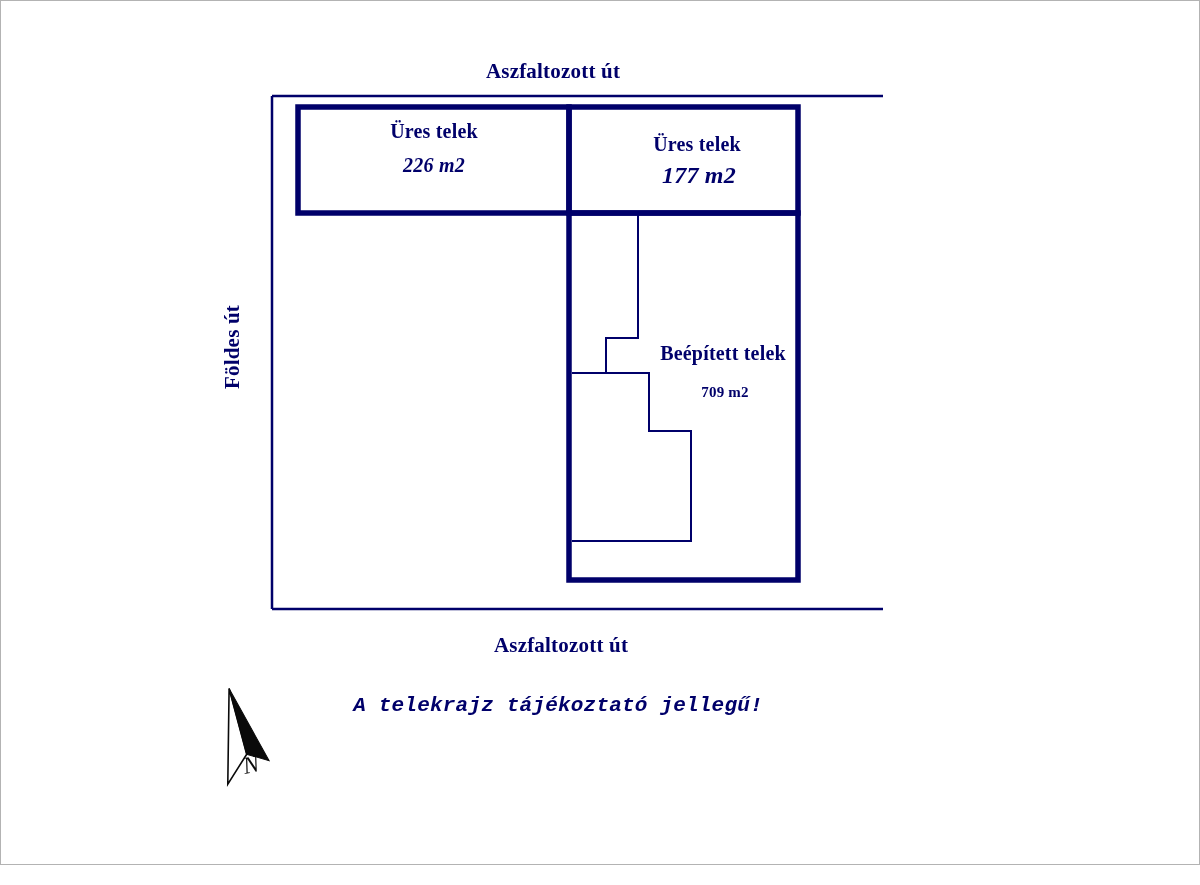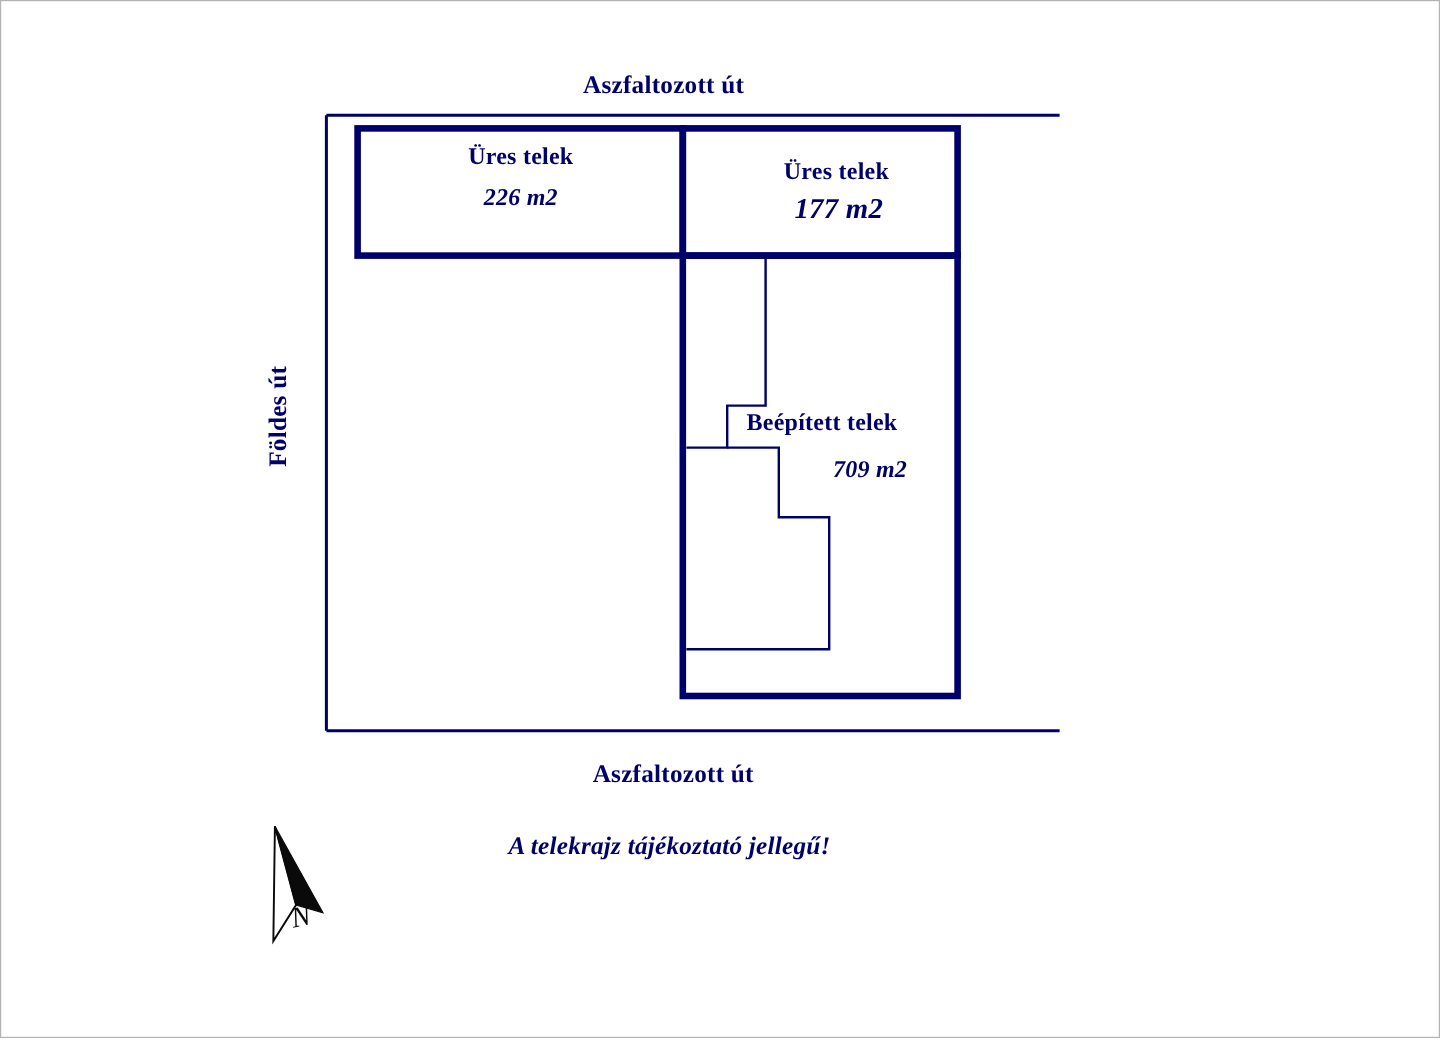--- a/index.html
+++ b/index.html
@@ -32,23 +32,23 @@
     transform:translate(-50%,-50%);
     letter-spacing:0.2px;
   }
   .road-top{left:552px;top:70px;font-size:21px;}
   .road-bottom{left:560px;top:644px;font-size:21px;}
   .road-left{left:231px;top:346px;font-size:21px;transform:translate(-50%,-50%) rotate(-90deg);}
   .p1-name{left:433px;top:130px;font-size:20px;}
   .p1-area{left:433px;top:164px;font-size:20px;font-style:italic;text-align:right;}
   .p2-name{left:696px;top:143px;font-size:20px;}
   .p2-area{left:698px;top:174px;font-size:24px;font-style:italic;}
-  .p3-name{left:684px;top:352px;font-size:20px;}
-  .p3-area{left:724px;top:391px;font-size:20px;font-style:italic;}
-  .note{left:557px;top:704px;font-size:21px;font-style:italic;}
+  .p3-name{left:722px;top:352px;font-size:20px;}
+  .p3-area{left:724px;top:391px;font-size:15px;}
+  .note{left:557px;top:704px;font-size:21px;font-style:italic;font-family:Liberation Mono, monospace;}
   .n-label{
     left:250px;top:764px;
     font-size:24px;font-style:italic;font-weight:normal;
     color:var(--arrow);
     transform:translate(-50%,-50%) rotate(-12deg);
   }
 </style>
 </head>
 <body>
 

